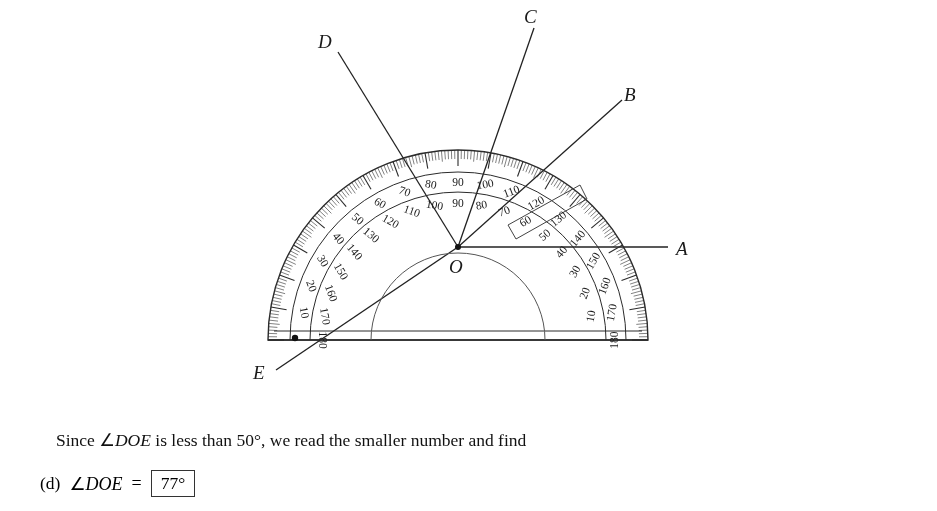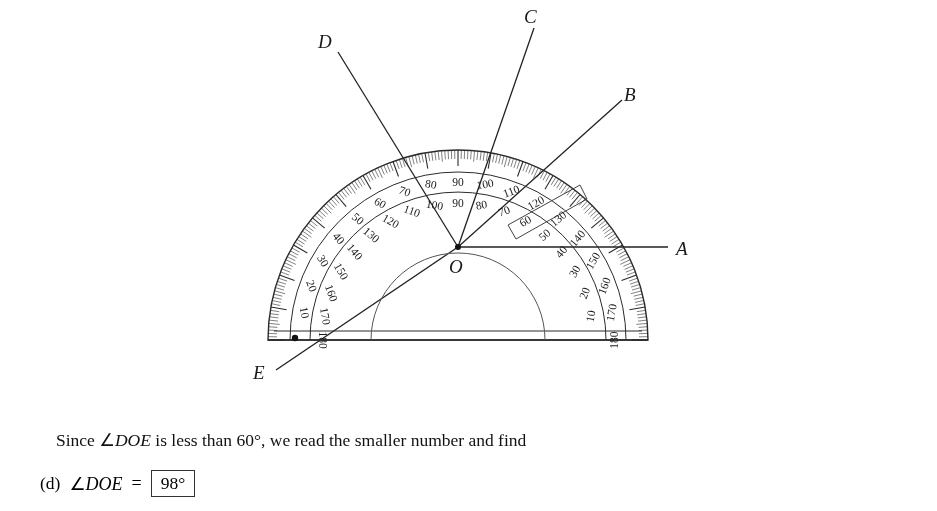--- a/index.html
+++ b/index.html
@@ -347,23 +347,23 @@
 </div>
 
 <div class="point-label" id="label-C">C</div>
 <div class="point-label" id="label-D">D</div>
 <div class="point-label" id="label-B">B</div>
 <div class="point-label" id="label-A">A</div>
 <div class="point-label" id="label-O">O</div>
 <div class="point-label" id="label-E">E</div>
 
 <div class="caption" id="sentence">
-  <span>Since </span><span>∠</span><span class="it">DOE</span><span> is less than 60°, we read the smaller number and find</span>
+  <span>Since </span><span>∠</span><span class="it">DOE</span><span> is less than 50°, we read the smaller number and find</span>
 </div>
 
 <div id="answer-row">
   <span class="part-label">(d)</span>
   <span class="expr">
     <span>∠</span><i>DOE</i>
   </span>
   <span class="expr">=</span>
-  <span id="answer-box">98°</span>
+  <span id="answer-box">77°</span>
 </div>
 
 </body></html>

